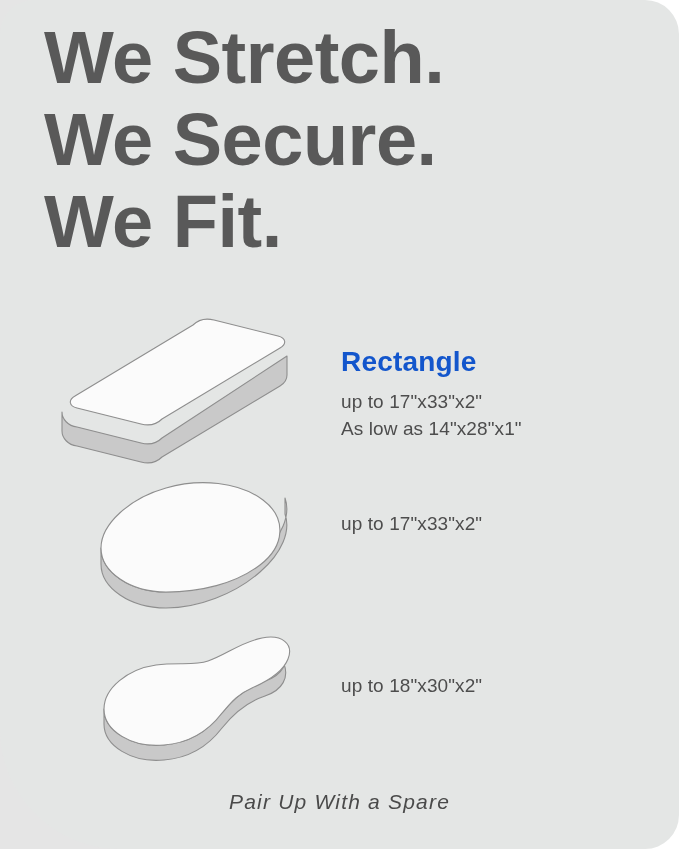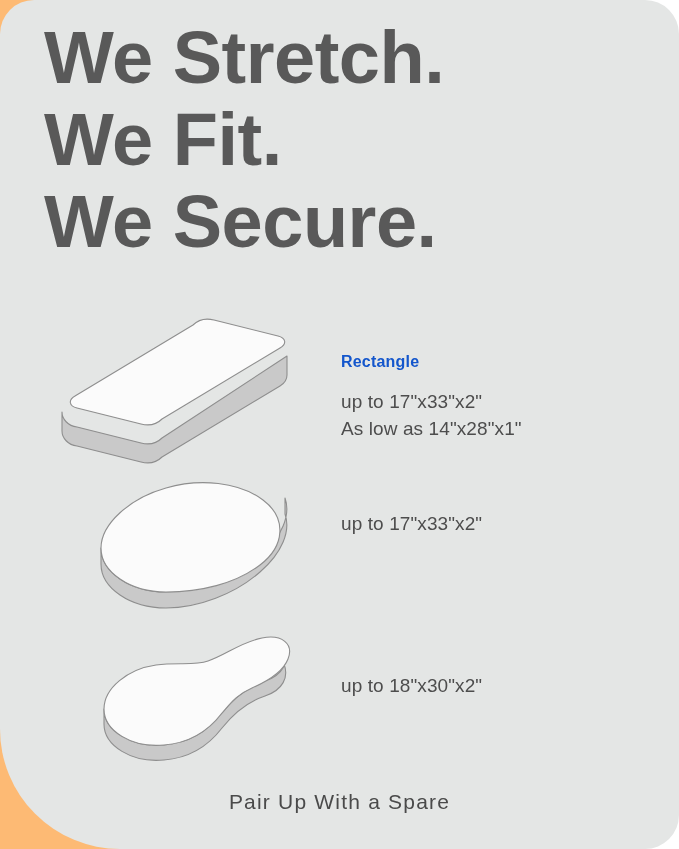--- a/index.html
+++ b/index.html
@@ -9,21 +9,21 @@
     height: 849px;
     background: #ffffff;
     font-family: "Liberation Sans", sans-serif;
     overflow: hidden;
   }
 
   #stage {
     position: relative;
     width: 558px;
     height: 849px;
-    background: #fdba74;
+    background: #e5e5e5;
   }
 
   
   #card {
     position: absolute;
     left: 0;
     top: 0;
     width: 679px;
     height: 849px;
     background: #e4e6e5;
@@ -76,21 +76,21 @@
     top: 0;
     width: 320px;
   }
   #row-rectangle .info { top: 42px; }
   #row-oval .info      { top: 38px; }
   #row-peanut .info    { top: 48px; }
 
   .shape-title {
     display: block;
     color: #1356cc;
-    font-size: 16px;
+    font-size: 28px;
     font-weight: bold;
     line-height: 28px;
     letter-spacing: 0.2px;
     white-space: nowrap;
     margin-bottom: 12px;
   }
   .shape-spec {
     display: block;
     color: #4d4d4d;
     font-size: 19px;
@@ -107,33 +107,34 @@
     top: 789px;
     width: 679px;
     text-align: center;
   }
   #footer-text {
     color: #4a4a4a;
     font-size: 21px;
     font-weight: normal;
     letter-spacing: 1.2px;
     line-height: 26px;
+    font-style: italic;
   }
 </style>
 </head>
 <body>
 
 <div id="stage">
 
   <div id="card"></div>
 
   <div id="headline">
     <span class="headline-line">We Stretch.</span>
+    <span class="headline-line">We Secure.</span>
     <span class="headline-line">We Fit.</span>
-    <span class="headline-line">We Secure.</span>
   </div>
 
   <div class="shape-row" id="row-rectangle">
     <div class="illus">
       <svg width="250" height="150" viewBox="0 0 250 150">
 
         <path d="M4,98 L4,117 C4,124 10,131 19,132 L83,148 C91,150 99,148 104,143 L222,72 C227,69 229,65 229,61 L229,42 L104,124 C99,129 91,131 83,129 L19,113 C10,112 4,105 4,98 Z" fill="#c9c9c9" stroke="#8e8e8e" stroke-width="1.1" stroke-linejoin="round"></path>
 
         <path d="M19,94 L83,110 C91,112 99,110 104,105 L222,34 C229,30 228,24 220,22 L156,6 C148,4 140,6 135,11 L17,82 C10,86 11,92 19,94 Z" fill="#fbfbfb" stroke="#8e8e8e" stroke-width="1.1" stroke-linejoin="round"></path>
       </svg>

